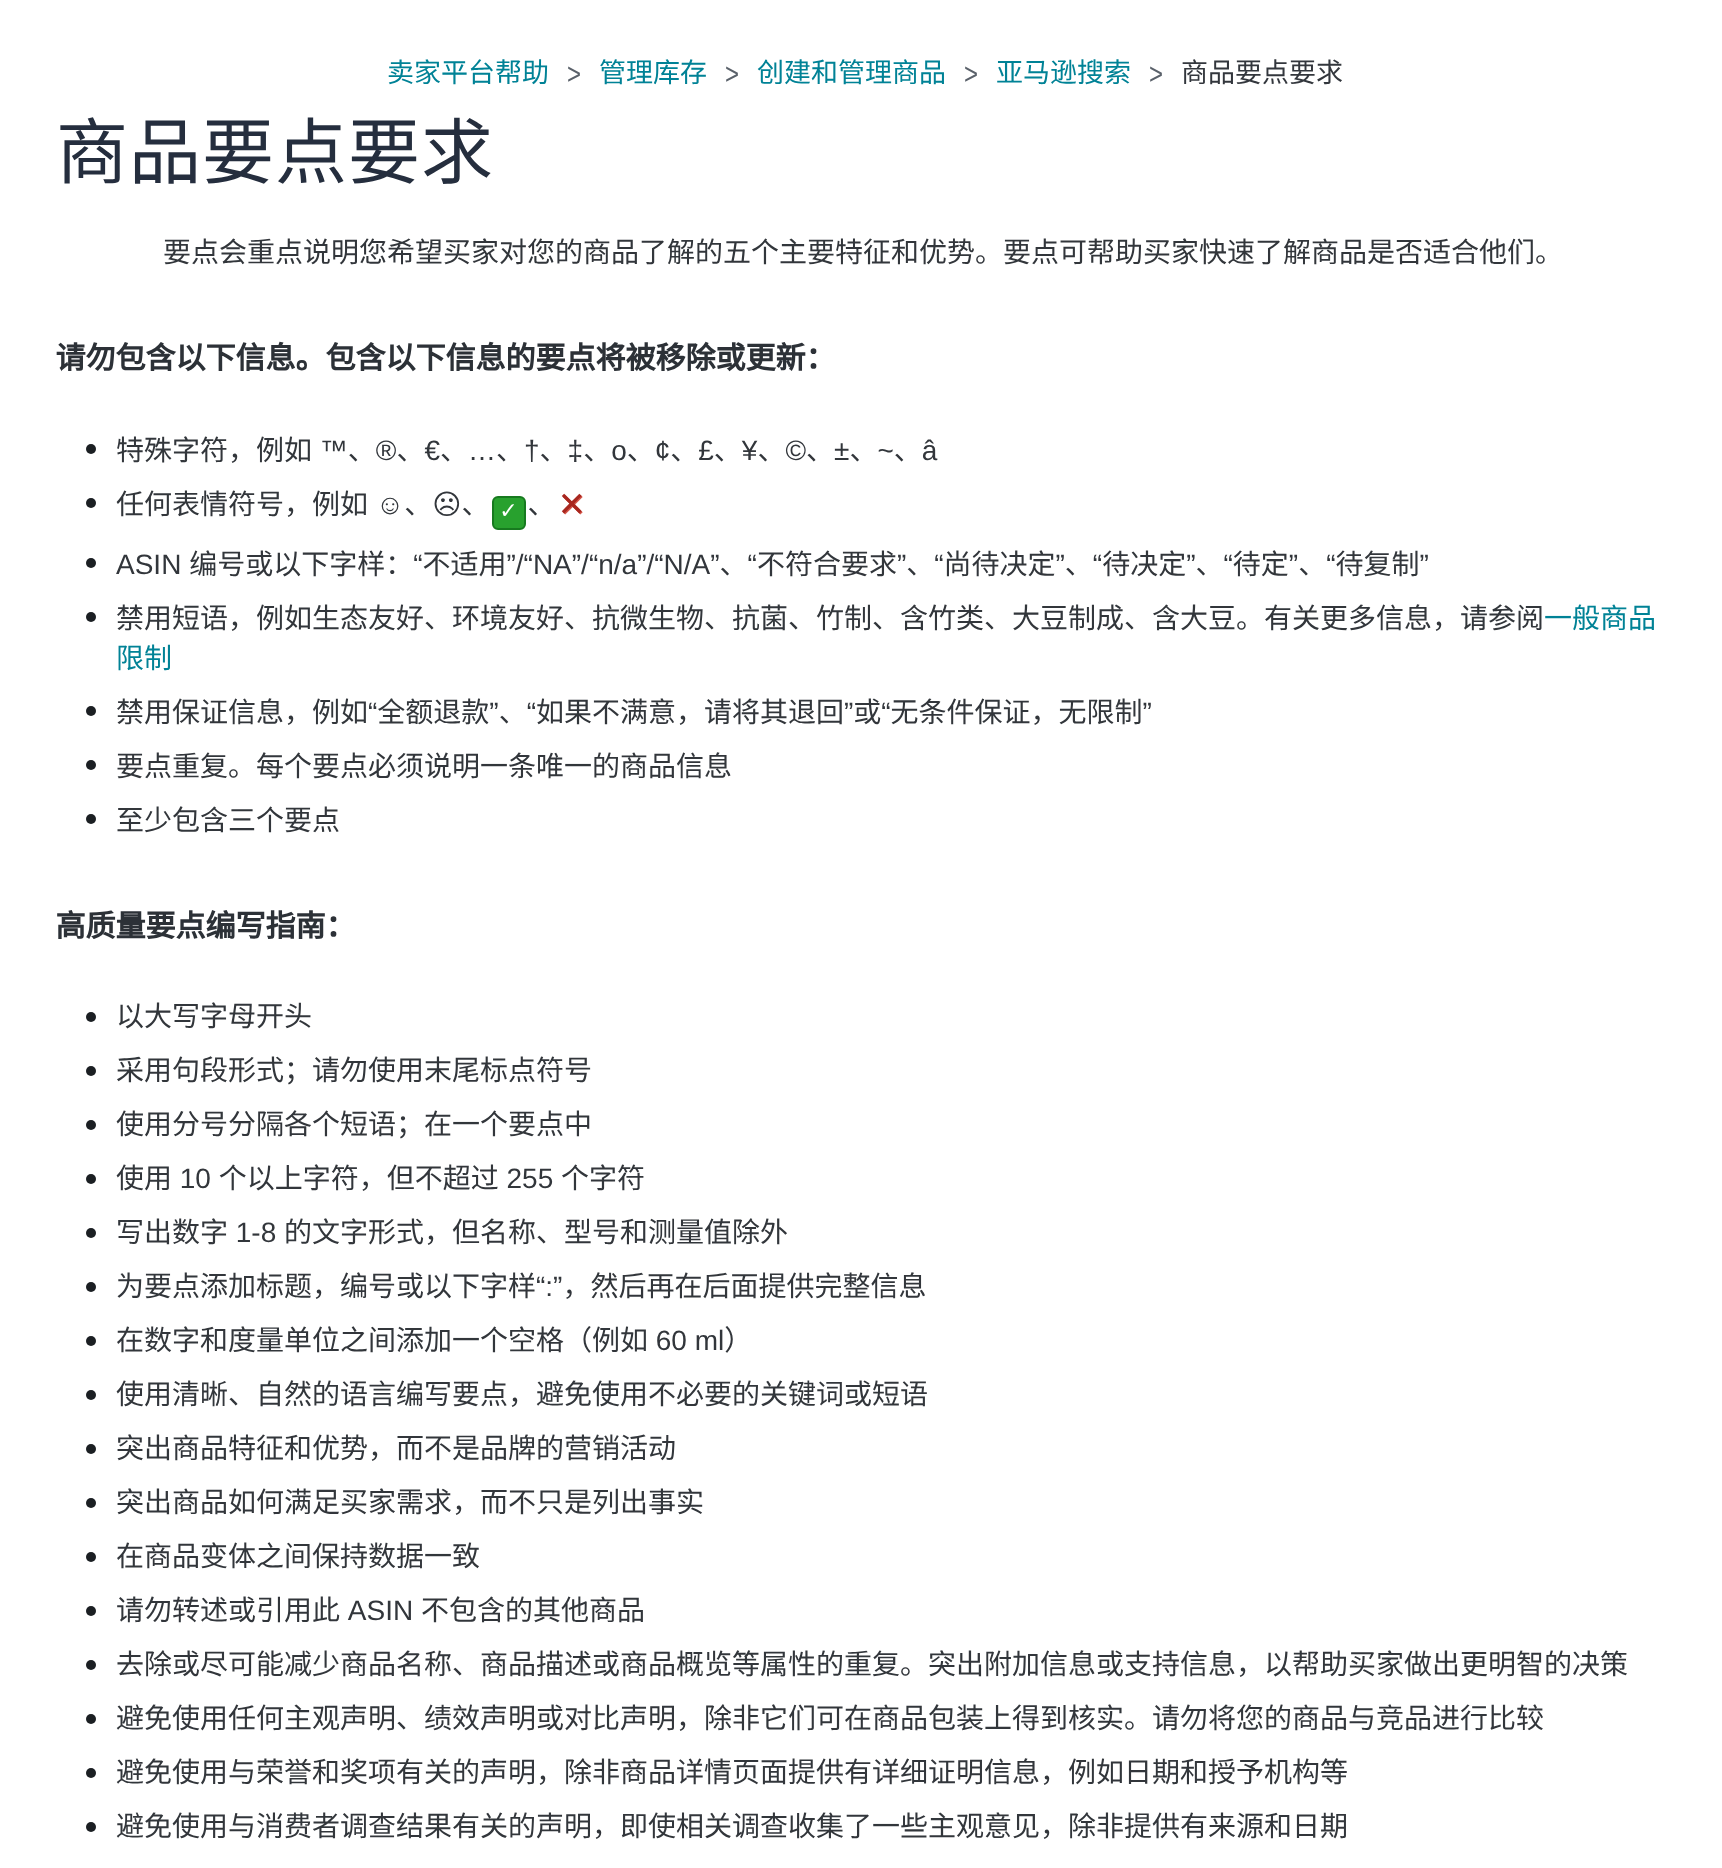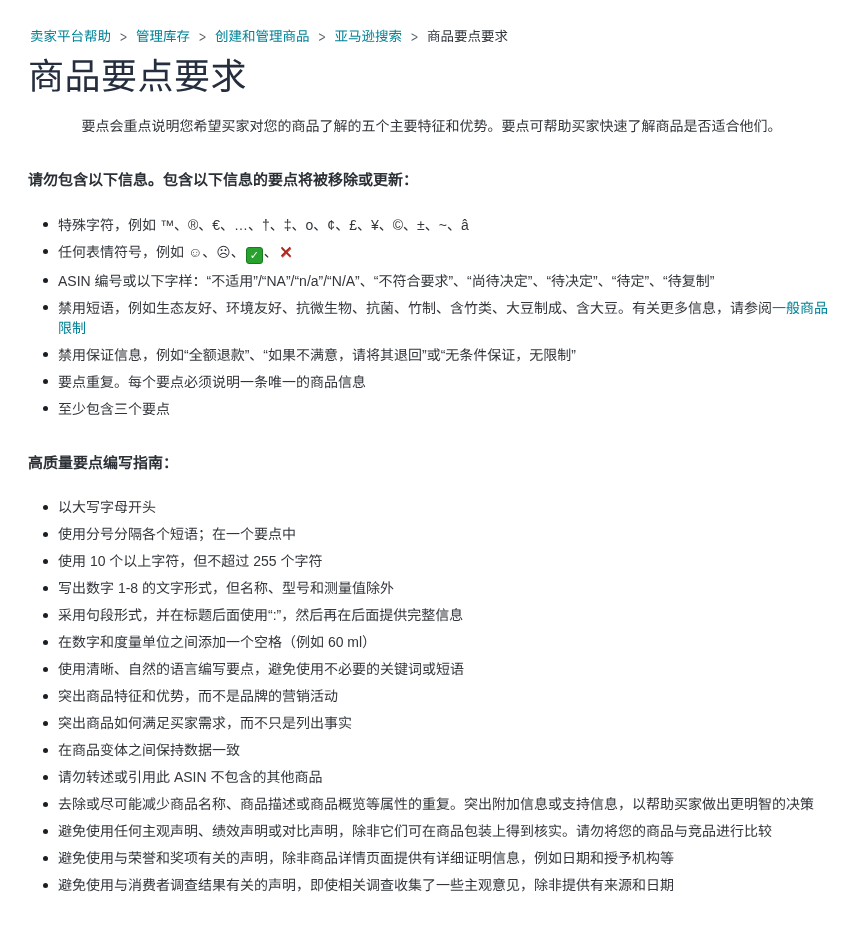--- a/index.html
+++ b/index.html
@@ -18,20 +18,21 @@
   }
   
   .breadcrumb {
     display: flex;
     align-items: center;
     flex-wrap: wrap;
     gap: 9px;
     font-size: 13.5px;
     line-height: 18px;
     margin: 2px 0 0 2px;
+    justify-content: center;
   }
   .breadcrumb a {
     color: #008296;
     text-decoration: none;
     cursor: pointer;
   }
   .breadcrumb .sep {
     color: #5a616a;
     font-size: 12px;
     transform: scaleY(1.25);
@@ -152,24 +153,25 @@
       <li><span>禁用保证信息，例如“全额退款”、“如果不满意，请将其退回”或“无条件保证，无限制”</span></li>
       <li><span>要点重复。每个要点必须说明一条唯一的商品信息</span></li>
       <li><span>至少包含三个要点</span></li>
     </ul>
 
   <div class="section-gap"></div>
 
   <h2 class="section-heading">高质量要点编写指南：</h2>
   <ul class="bullet-list last">
       <li><span>以大写字母开头</span></li>
+      <li><span>采用句段形式；请勿使用末尾标点符号</span></li>
       <li><span>使用分号分隔各个短语；在一个要点中</span></li>
       <li><span>使用 10 个以上字符，但不超过 255 个字符</span></li>
       <li><span>写出数字 1-8 的文字形式，但名称、型号和测量值除外</span></li>
-      <li><span>采用句段形式，并在标题后面使用“:”，然后再在后面提供完整信息</span></li>
+      <li><span>为要点添加标题，编号或以下字样“:”，然后再在后面提供完整信息</span></li>
       <li><span>在数字和度量单位之间添加一个空格（例如 60 ml）</span></li>
       <li><span>使用清晰、自然的语言编写要点，避免使用不必要的关键词或短语</span></li>
       <li><span>突出商品特征和优势，而不是品牌的营销活动</span></li>
       <li><span>突出商品如何满足买家需求，而不只是列出事实</span></li>
       <li><span>在商品变体之间保持数据一致</span></li>
       <li><span>请勿转述或引用此 ASIN 不包含的其他商品</span></li>
       <li><span>去除或尽可能减少商品名称、商品描述或商品概览等属性的重复。突出附加信息或支持信息，以帮助买家做出更明智的决策</span></li>
       <li><span>避免使用任何主观声明、绩效声明或对比声明，除非它们可在商品包装上得到核实。请勿将您的商品与竞品进行比较</span></li>
       <li><span>避免使用与荣誉和奖项有关的声明，除非商品详情页面提供有详细证明信息，例如日期和授予机构等</span></li>
       <li><span>避免使用与消费者调查结果有关的声明，即使相关调查收集了一些主观意见，除非提供有来源和日期</span></li>

